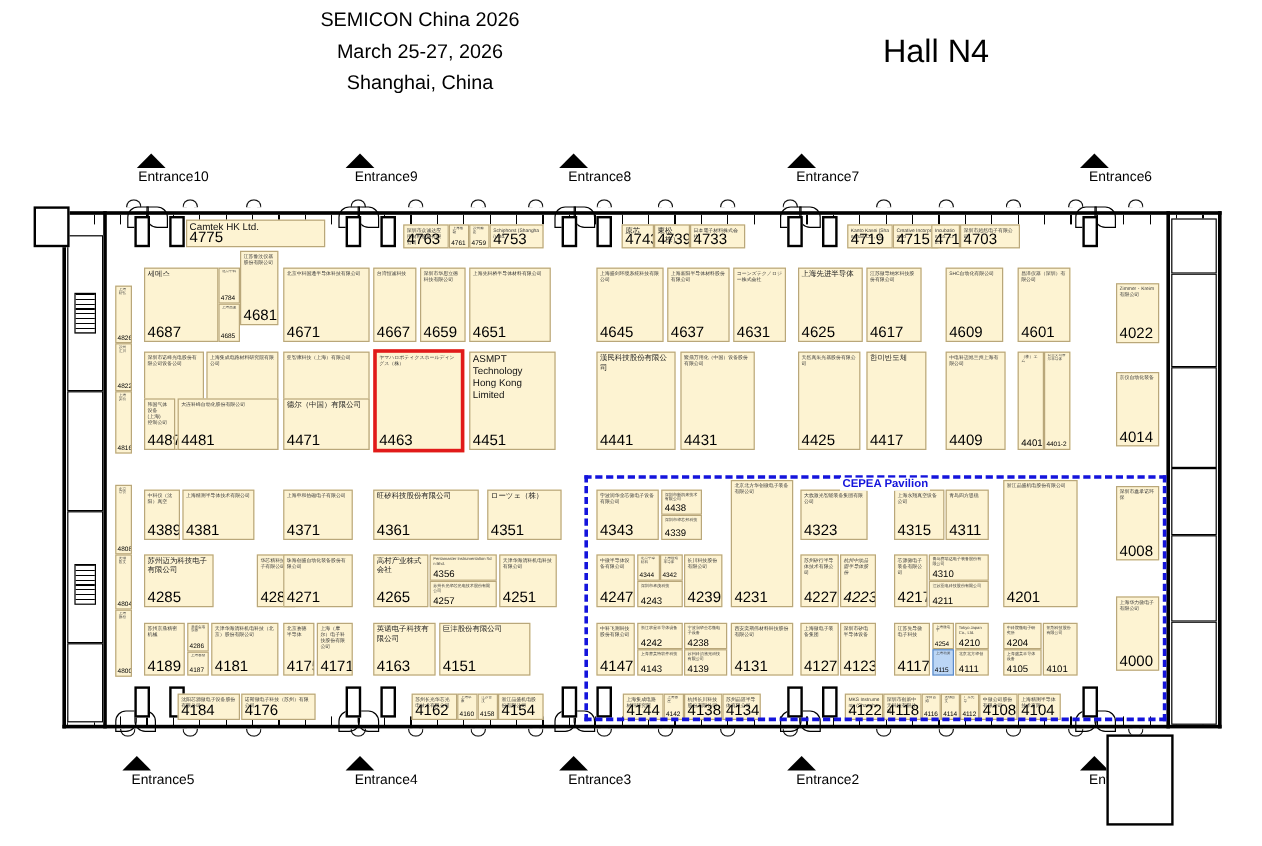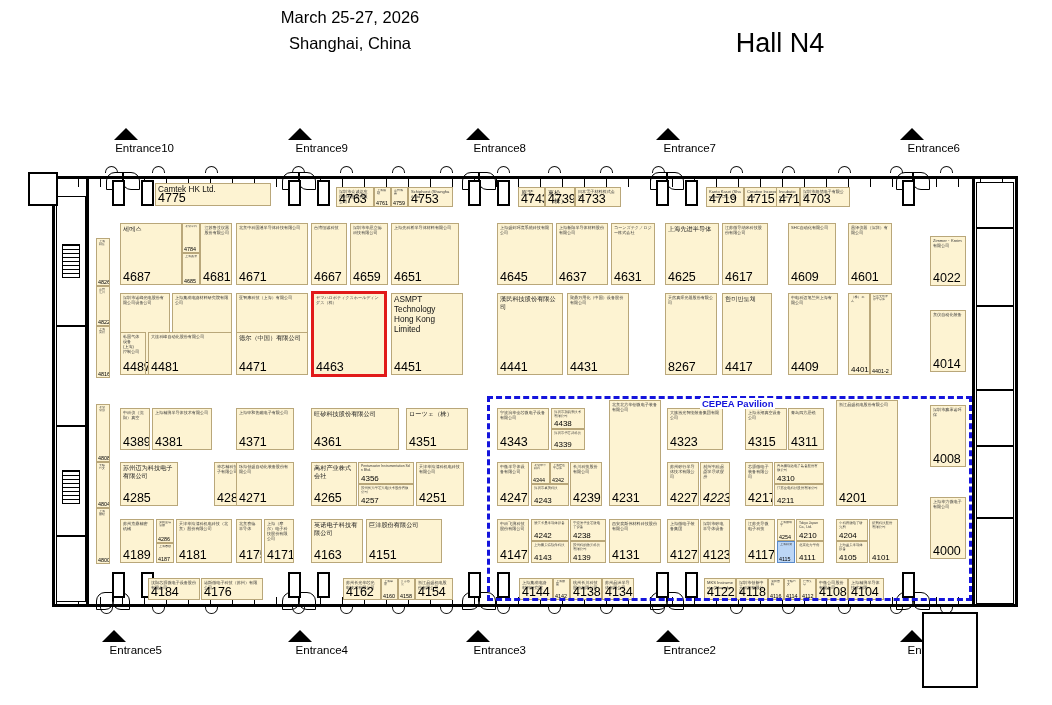--- a/index.html
+++ b/index.html
@@ -185,20 +185,21 @@
       repeating-linear-gradient(to bottom, #000 0 1px, #fff 1px 4px);
     border: 1px solid #000;
   }
 </style>
 </head>
 <body>
 
 <div id="page">
 
   <div id="header-block">
+    <div class="hline">SEMICON China 2026</div>
     <div class="hline">March 25-27, 2026</div>
     <div class="hline">Shanghai, China</div>
   </div>
   <div id="hall-title">Hall N4</div>
 
   <div id="entrance-layer">
       <div class="entrance top" style="left: 78px; top: 128px;">
         <div class="tri"></div>
         <div class="elabel">Entrance10</div>
       </div>
@@ -402,21 +403,21 @@
         <div class="no">4687</div>
       </div>
       <div class="booth xs" style="left: 182px; top: 223px; width: 18px; height: 30px;">
         <div class="co">北京中科</div>
         <div class="no">4784</div>
       </div>
       <div class="booth xs" style="left: 182px; top: 253px; width: 18px; height: 32px;">
         <div class="co">上海晶盟</div>
         <div class="no">4685</div>
       </div>
-      <div class="booth" style="left: 200px; top: 223px; width: 32px; height: 62px; text-align: right;">
+      <div class="booth" style="left: 200px; top: 209px; width: 32px; height: 62px;">
         <div class="co">江苏鲁汶仪器股份有限公司</div>
         <div class="no">4681</div>
       </div>
       <div class="booth" style="left: 236px; top: 223px; width: 72px; height: 62px;">
         <div class="co">北京中科国通半导体科技有限公司</div>
         <div class="no">4671</div>
       </div>
       <div class="booth" style="left: 311px; top: 223px; width: 36px; height: 62px;">
         <div class="co">台湾恒诚科技</div>
         <div class="no">4667</div>
@@ -485,21 +486,21 @@
       <div class="booth mid" style="left: 497px; top: 293px; width: 66px; height: 82px;">
         <div class="co mid">漢民科技股份有限公司</div>
         <div class="no">4441</div>
       </div>
       <div class="booth" style="left: 567px; top: 293px; width: 62px; height: 82px;">
         <div class="co">聚鼎万用化（中国）设备股份有限公司</div>
         <div class="no">4431</div>
       </div>
       <div class="booth" style="left: 665px; top: 293px; width: 52px; height: 82px;">
         <div class="co">天然真采光器股份有限公司</div>
-        <div class="no">8267</div>
+        <div class="no">4425</div>
       </div>
       <div class="booth mid" style="left: 722px; top: 293px; width: 50px; height: 82px;">
         <div class="co mid">한미반도체</div>
         <div class="no">4417</div>
       </div>
       <div class="booth" style="left: 788px; top: 293px; width: 50px; height: 82px;">
         <div class="co">中电科迈旭兰州上海有限公司</div>
         <div class="no">4409</div>
       </div>
       <div class="booth sm" style="left: 848px; top: 293px; width: 22px; height: 82px;">

